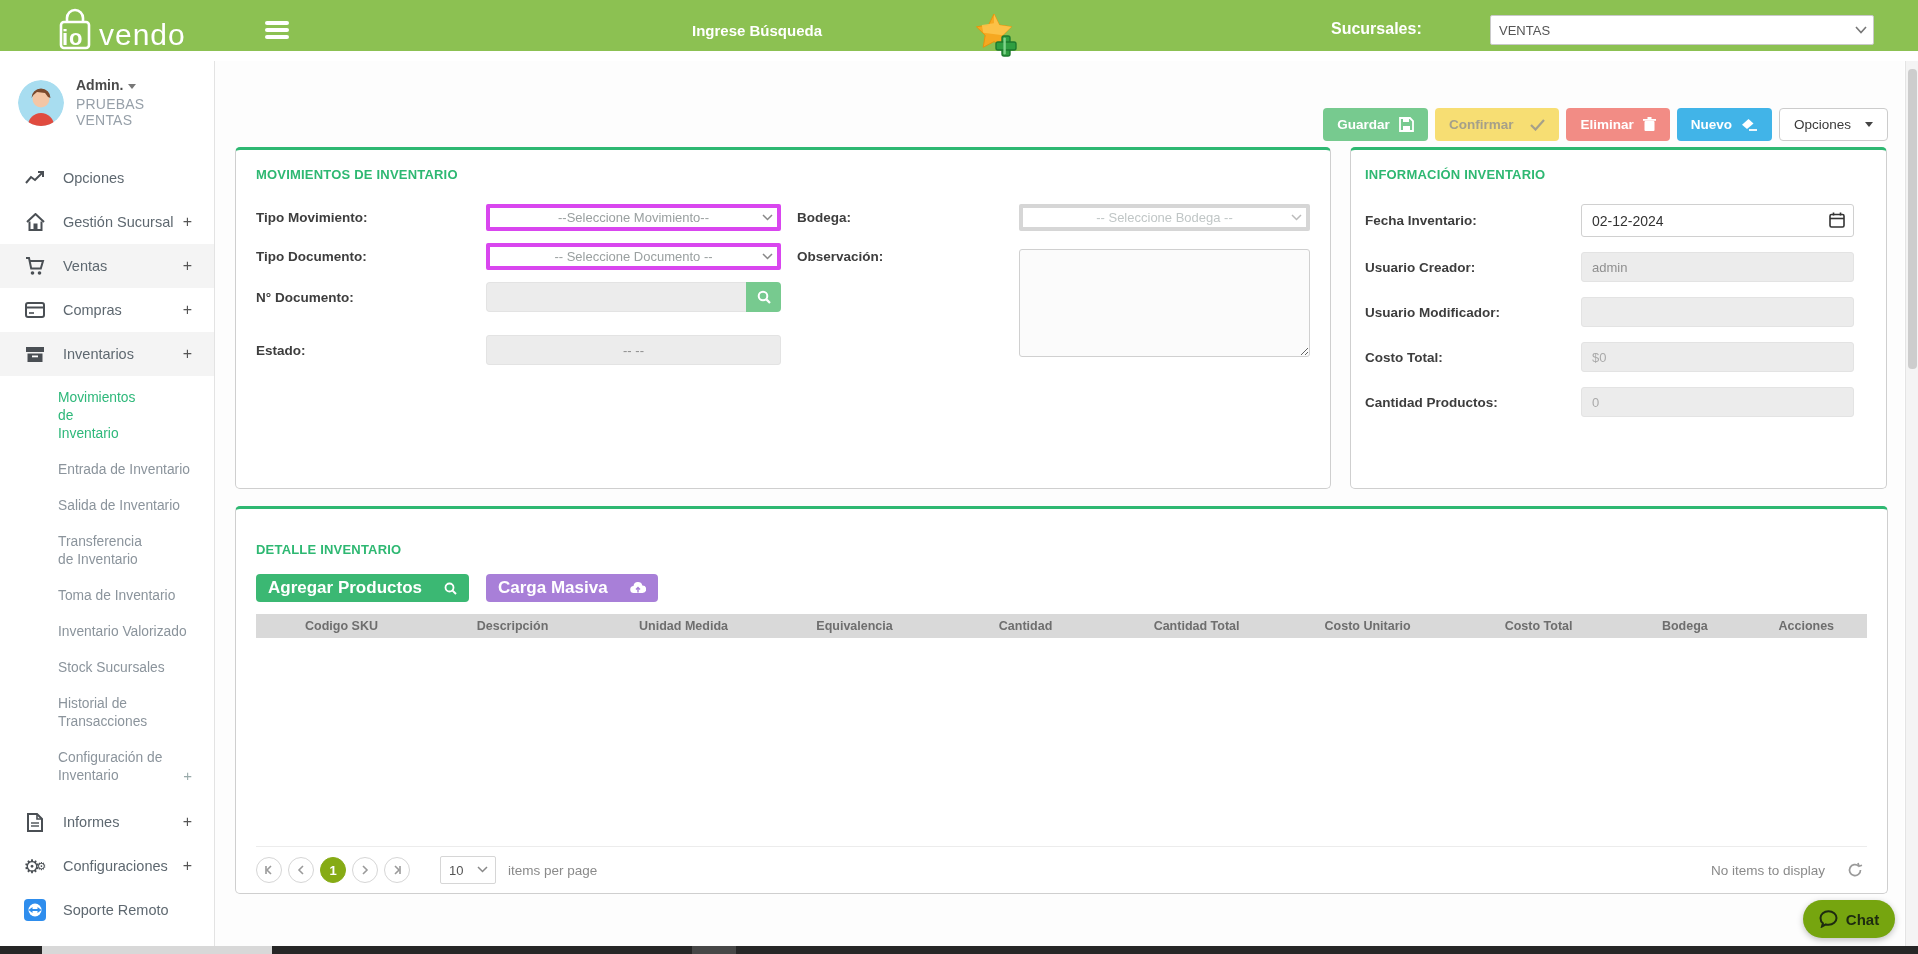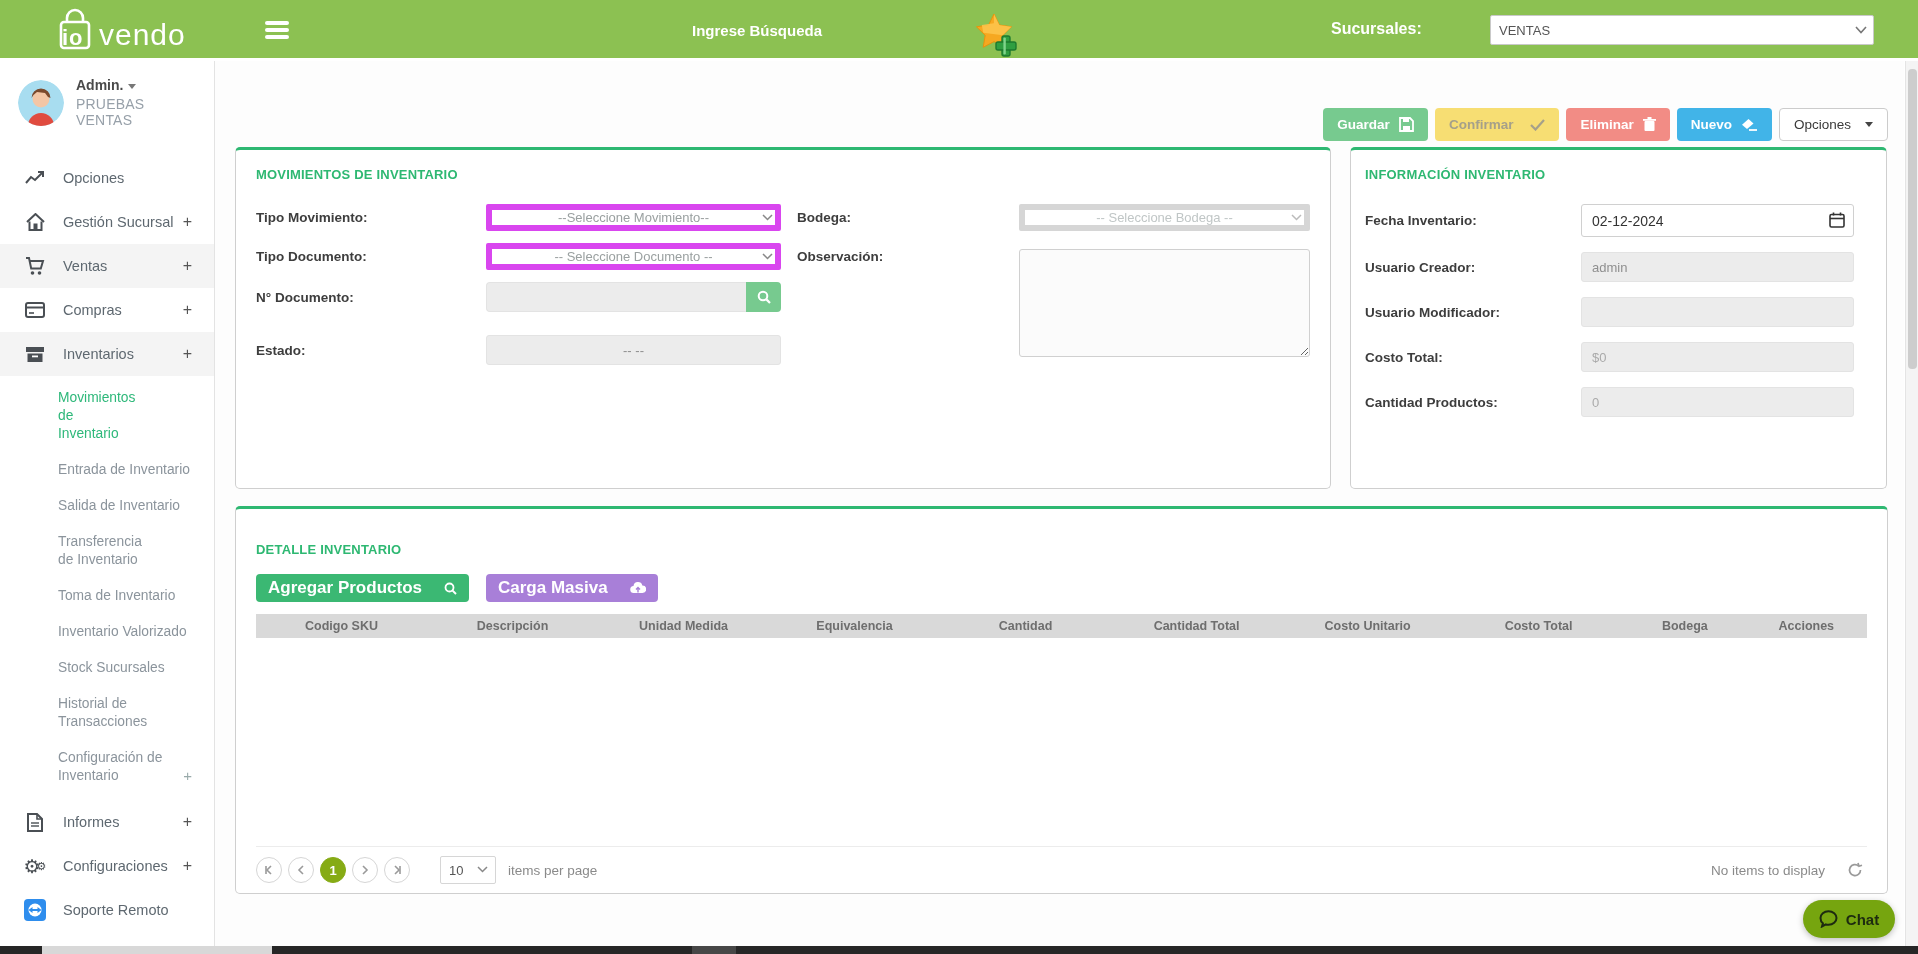--- a/index.html
+++ b/index.html
@@ -1,20 +1,20 @@
 <!DOCTYPE html>
 <html><head>
 <meta charset="utf-8">
 <style>
   * { margin:0; padding:0; box-sizing:border-box; }
   html,body { width:1918px; height:954px; overflow:hidden; font-family:"Liberation Sans", sans-serif; background:#fff; }
   .app { position:relative; width:1918px; height:954px; overflow:hidden; }
 
   
-  .navbar { position:absolute; top:0; left:0; width:1918px; height:58px; background:#8cc152; z-index:20;padding-left:40px; }
+  .navbar { position:absolute; top:0; left:0; width:1918px; height:51px; background:#8cc152; z-index:20;padding-left:40px; }
   .brand { position:absolute; left:55px; top:8px; display:flex; align-items:flex-end; color:#fff; }
   .brand-bag { position:relative; width:42px; height:46px; }
   .brand-prefix { position:absolute; left:7px; top:17px; font-size:22px; font-weight:bold; color:#fff; letter-spacing:1px; }
   .brand-text { font-size:30px; font-weight:400; color:#fff; letter-spacing:1px; line-height:1; margin-left:2px; margin-bottom:4px; }
   .hamburger { position:absolute; left:265px; top:19px; width:24px; height:22px; cursor:pointer; display:flex; flex-direction:column; justify-content:space-between; padding:2px 0; }
   .hamburger span { display:block; height:4px; border-radius:2px; background:#fff; }
   .nav-search { position:absolute; left:692px; top:15px; width:240px; height:30px; background:transparent; border:none; outline:none; color:#fff; font-size:15px; font-weight:bold; font-family:"Liberation Sans",sans-serif; }
   .nav-search::placeholder { color:#fff; opacity:1; }
   .star-plus { position:absolute; left:972px; top:10px; width:48px; height:48px; cursor:pointer; }
   .sucursales-label { position:absolute; left:1331px; top:20px; color:#fff; font-size:16px; font-weight:bold; }
@@ -64,21 +64,21 @@
   .mov-grid { display:flex; margin-top:22px; }
   .mov-col-left { width:545px; }
   .mov-col-right { flex:1; }
   .form-row { display:flex; align-items:center; margin-bottom:12px; }
   .form-row.top { align-items:flex-start; }
   .f-label { font-size:13.5px; font-weight:bold; color:#3d3d3d; }
   .mov-col-left .f-label { width:230px; }
   .mov-col-right .f-label { width:222px; }
   .ctl { position:relative; width:295px; }
   .mov-col-right .ctl { width:291px; }
-  .ctl select { width:100%; height:27px; border:6px solid #d946ef; border-radius:2px; background:#fff; color:#9aa0a0; font-size:13px; appearance:none; -webkit-appearance:none; text-align:center; text-align-last:center; font-family:"Liberation Sans",sans-serif; }
+  .ctl select { width:100%; height:27px; border:4px solid #d946ef; border-radius:2px; background:#fff; color:#9aa0a0; font-size:13px; appearance:none; -webkit-appearance:none; text-align:center; text-align-last:center; font-family:"Liberation Sans",sans-serif; }
   .ctl select.muted { border-color:#d6d6d6; color:#c0c6c6; }
   .input-group { display:flex; width:295px; }
   .input-group input { flex:1; height:30px; border:1px solid #e3e3e3; border-right:none; background:#ececec; border-radius:4px 0 0 4px; outline:none; padding:0 8px; font-size:13px; }
   .btn-search-sm { width:35px; height:30px; border:none; background:#77ca8f; border-radius:0 4px 4px 0; color:#fff; display:flex; align-items:center; justify-content:center; cursor:pointer; }
   .fake-input { height:30px; background:#ececec; border:1px solid #e3e3e3; border-radius:3px; color:#8f8f8f; font-size:13px; display:flex; align-items:center; padding:0 10px; }
   .fake-input.center { justify-content:center; }
   .estado-row { margin-top:23px; }
   .obs-area { width:291px; height:108px; border:1px solid #d0d0d0; border-radius:3px; background:#fbfbfb; resize:both; font-family:"Liberation Sans",sans-serif; font-size:13px; padding:6px; color:#555; }
 
   .info-grid { margin-top:22px; }

